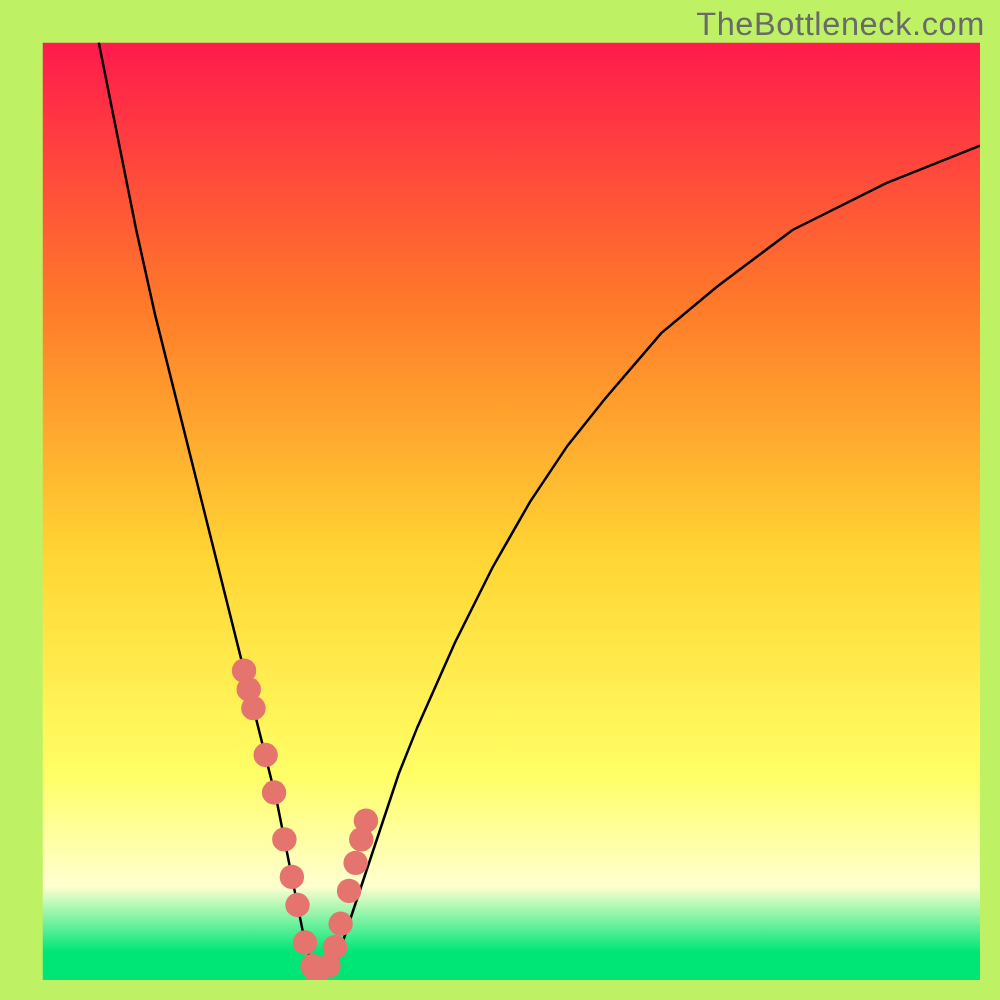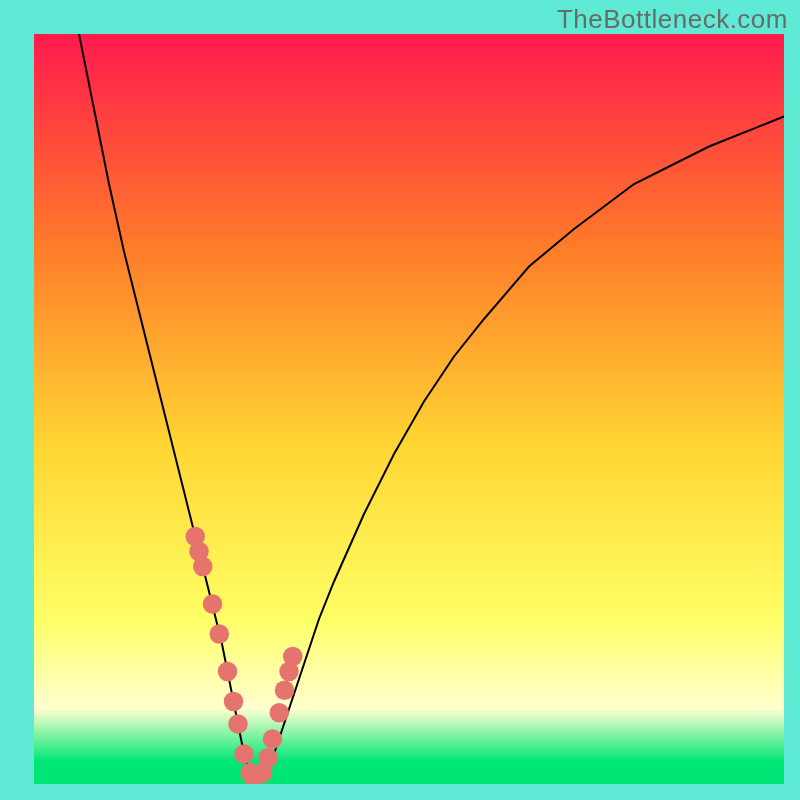--- a/index.html
+++ b/index.html
@@ -10,21 +10,21 @@
     background: #000;
     overflow: hidden;
     font-family: Arial, Helvetica, sans-serif;
   }
   .frame {
     position: absolute;
     left: 0;
     top: 0;
     width: 800px;
     height: 800px;
-    background: #5eead4;
+    background: #bef264;
   }
   .watermark {
     position: absolute;
     top: 4px;
     right: 12px;
     color: #6a6a6a;
     font-size: 26px;
     font-weight: 400;
     letter-spacing: 0.5px;
     z-index: 5;

